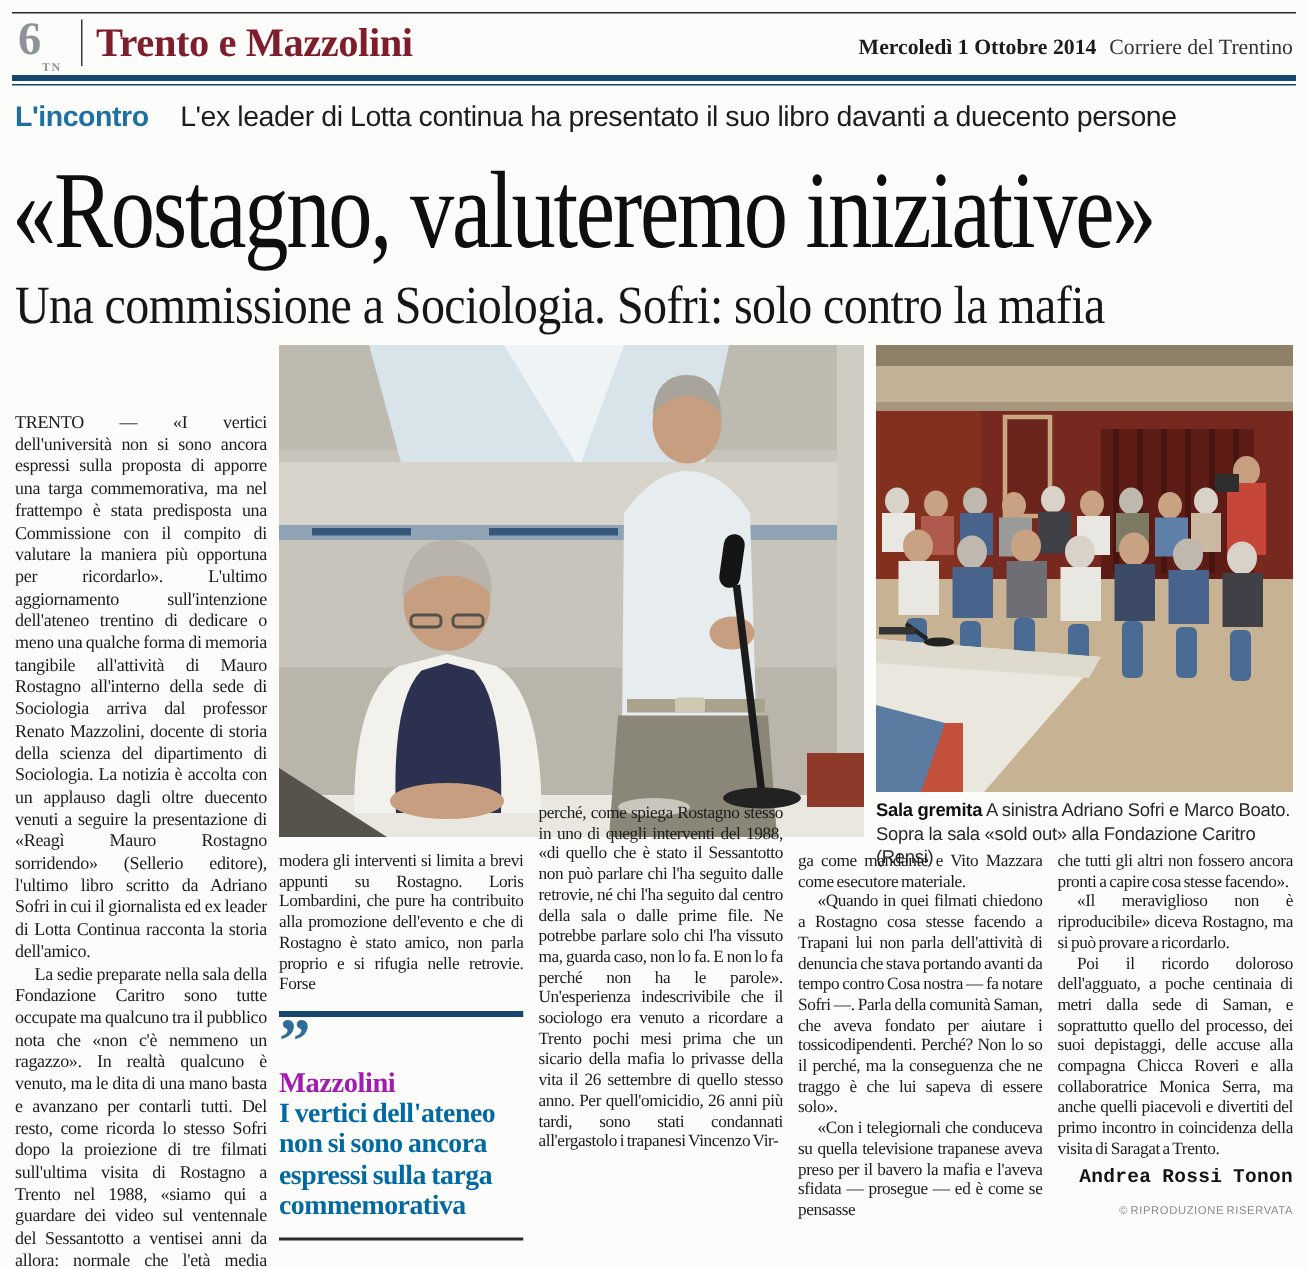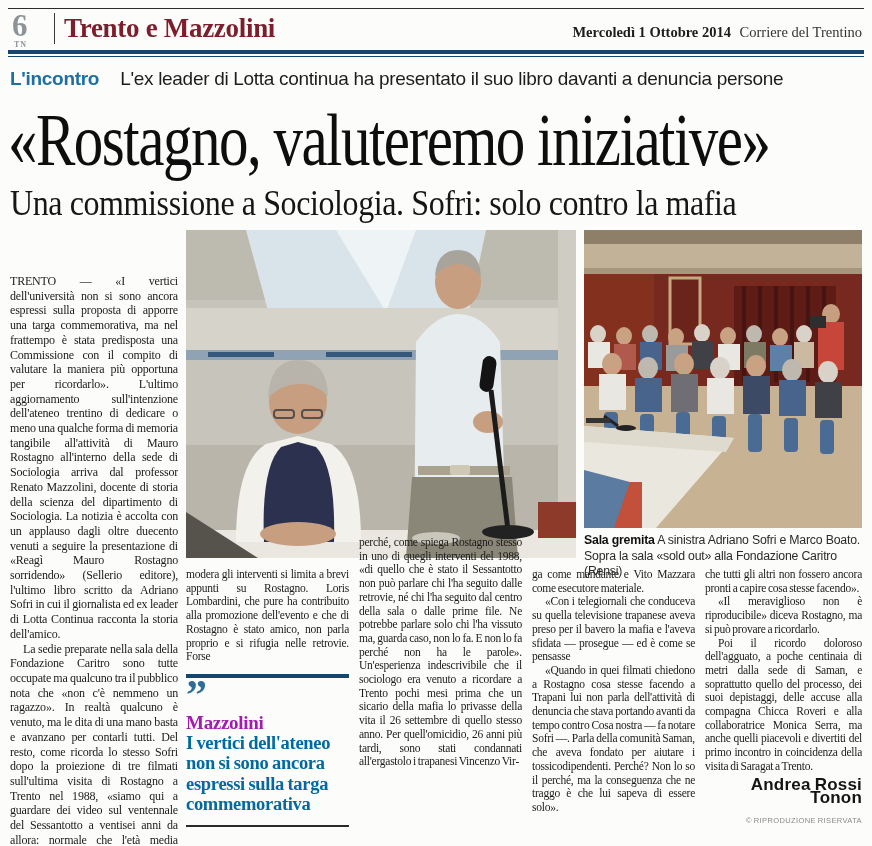--- a/index.html
+++ b/index.html
@@ -5,21 +5,21 @@
   * { margin:0; padding:0; box-sizing:border-box; }
   html,body { background:#e8e8e8; }
   #page {
     position:relative; width:872px; height:846px; margin:0 auto;
     background:#fcfcfa; overflow:hidden;
     font-family:"Liberation Serif", serif; color:#1a1a1a;
   }
   
   .toprule { position:absolute; left:8px; top:8px; width:856px; height:1px; background:#2b2b2b; }
   .pageno { position:absolute; left:12px; top:10px; font-size:31px; font-weight:bold; color:#8e9398; line-height:1; }
-  .edition { position:absolute; left:14px; top:40px; font-size:8px; font-weight:bold; color:#8e9398; letter-spacing:1px; }
+  .edition { position:absolute; left:28px; top:40px; font-size:8px; font-weight:bold; color:#8e9398; letter-spacing:1px; }
   .vdiv { position:absolute; left:54px; top:13px; width:1px; height:31px; background:#3a3a3a; }
   .section-title { position:absolute; left:64px; top:13px; font-size:27px; font-weight:bold; color:#7e1d2c; letter-spacing:-0.3px; }
   .dateline { position:absolute; right:10px; top:24px; font-size:14.5px; white-space:nowrap; }
   .dateline .date { font-weight:bold; color:#1c1c1c; }
   .dateline .paper { color:#333; margin-left:5px; }
   .navyrule-thick { position:absolute; left:8px; top:50px; width:856px; height:4px; background:#16456e; }
   .navyrule-thin  { position:absolute; left:8px; top:56px; width:856px; height:1px; background:#16456e; }
   
   .kicker { position:absolute; left:10px; top:68px; width:856px; white-space:nowrap;
             font-family:"Liberation Sans", sans-serif; font-size:19px; letter-spacing:-0.3px; }
@@ -52,22 +52,22 @@
   
   .photo { position:absolute; overflow:hidden; background:#b9b5aa; }
   #main-photo { left:186px; top:230px; width:390px; height:328px; }
   #audience-photo { left:584px; top:230px; width:278px; height:298px; }
   .photo svg { display:block; width:100%; height:100%; }
   .caption { position:absolute; left:584px; top:533px; width:278px;
              font-family:"Liberation Sans", sans-serif; font-size:12.3px; line-height:15.5px;
              letter-spacing:-0.2px; color:#2a2a2a; }
   .caption .cap-lead { font-weight:bold; color:#101010; }
   
-  .byline { margin-top:4px; text-align:right; font-family:Liberation Sans, sans-serif;
-            font-size:17px; font-weight:bold; color:#141414; letter-spacing:0.2px; text-indent:0; }
+  .byline { margin-top:4px; text-align:right; font-family:Liberation Mono, monospace;
+            font-size:13px; font-weight:bold; color:#141414; letter-spacing:0.2px; text-indent:0; }
   .copyright { margin-top:9px; text-align:right; font-family:"Liberation Sans", sans-serif;
                font-size:7.5px; color:#8a8a8a; letter-spacing:0.4px; text-indent:0; }
 </style>
 </head>
 <body>
 
 <div id="page">
 
   <div class="toprule"></div>
   <div class="pageno">6</div>
@@ -75,21 +75,21 @@
   <div class="vdiv"></div>
   <div class="section-title">Trento e Mazzolini</div>
   <div class="dateline">
     <span class="date">Mercoledì 1 Ottobre 2014</span>
     <span class="paper">Corriere del Trentino</span>
   </div>
   <div class="navyrule-thick"></div>
   <div class="navyrule-thin"></div>
 
   <div class="kicker">
-    <span class="kicker-label">L'incontro</span><span class="kicker-text">L'ex leader di Lotta continua ha presentato il suo libro davanti a denuncia persone</span>
+    <span class="kicker-label">L'incontro</span><span class="kicker-text">L'ex leader di Lotta continua ha presentato il suo libro davanti a duecento persone</span>
   </div>
   <h1 class="headline">«Rostagno, valuteremo iniziative»</h1>
   <h3 class="subhead">Una commissione a Sociologia. Sofri: solo contro la mafia</h3>
 
   <div id="col1" class="bodycol">
     <p class="noindent">TRENTO — «I vertici dell'università non si sono ancora espressi sulla proposta di apporre una targa commemorativa, ma nel frattempo è stata predisposta una Commissione con il compito di valutare la maniera più opportuna per ricordarlo». L'ultimo aggiornamento sull'intenzione dell'ateneo trentino di dedicare o meno una qualche forma di memoria tangibile all'attività di Mauro Rostagno all'interno della sede di Sociologia arriva dal professor Renato Mazzolini, docente di storia della scienza del dipartimento di Sociologia. La notizia è accolta con un applauso dagli oltre duecento venuti a seguire la presentazione di «Reagì Mauro Rostagno sorridendo» (Sellerio editore), l'ultimo libro scritto da Adriano Sofri in cui il giornalista ed ex leader di Lotta Continua racconta la storia dell'amico.</p>
     <p>La sedie preparate nella sala della Fondazione Caritro sono tutte occupate ma qualcuno tra il pubblico nota che «non c'è nemmeno un ragazzo». In realtà qualcuno è venuto, ma le dita di una mano basta e avanzano per contarli tutti. Del resto, come ricorda lo stesso Sofri dopo la proiezione di tre filmati sull'ultima visita di Rostagno a Trento nel 1988, «siamo qui a guardare dei video sul ventennale del Sessantotto a ventisei anni da allora: normale che l'età media dell'auditorio non sia di quindici anni».</p>
     <p>Marco Boato che introduce e</p>
   </div>
 
@@ -229,22 +229,22 @@
       <div class="pq-rule"></div>
     </div>
   </div>
 
   <div id="col3" class="bodycol bcol">
     <p class="noindent">perché, come spiega Rostagno stesso in uno di quegli interventi del 1988, «di quello che è stato il Sessantotto non può parlare chi l'ha seguito dalle retrovie, né chi l'ha seguito dal centro della sala o dalle prime file. Ne potrebbe parlare solo chi l'ha vissuto ma, guarda caso, non lo fa. E non lo fa perché non ha le parole». Un'esperienza indescrivibile che il sociologo era venuto a ricordare a Trento pochi mesi prima che un sicario della mafia lo privasse della vita il 26 settembre di quello stesso anno. Per quell'omicidio, 26 anni più tardi, sono stati condannati all'ergastolo i trapanesi Vincenzo Vir-</p>
   </div>
 
   <div id="col4" class="bodycol bcol">
     <p class="noindent">ga come mandante e Vito Mazzara come esecutore materiale.</p>
+    <p>«Quando in quei filmati chiedono a Rostagno cosa stesse facendo a Trapani lui non parla dell'attività di denuncia che stava portando avanti da tempo contro Cosa nostra — fa notare Sofri —. Parla della comunità Saman, che aveva fondato per aiutare i tossicodipendenti. Perché? Non lo so il perché, ma la conseguenza che ne traggo è che lui sapeva di essere solo».</p>
     <p>«Con i telegiornali che conduceva su quella televisione trapanese aveva preso per il bavero la mafia e l'aveva sfidata — prosegue — ed è come se pensasse</p>
-    <p>«Quando in quei filmati chiedono a Rostagno cosa stesse facendo a Trapani lui non parla dell'attività di denuncia che stava portando avanti da tempo contro Cosa nostra — fa notare Sofri —. Parla della comunità Saman, che aveva fondato per aiutare i tossicodipendenti. Perché? Non lo so il perché, ma la conseguenza che ne traggo è che lui sapeva di essere solo».</p>
   </div>
 
   <div id="col5" class="bodycol bcol">
     <p class="noindent">che tutti gli altri non fossero ancora pronti a capire cosa stesse facendo».</p>
     <p>«Il meraviglioso non è riproducibile» diceva Rostagno, ma si può provare a ricordarlo.</p>
     <p>Poi il ricordo doloroso dell'agguato, a poche centinaia di metri dalla sede di Saman, e soprattutto quello del processo, dei suoi depistaggi, delle accuse alla compagna Chicca Roveri e alla collaboratrice Monica Serra, ma anche quelli piacevoli e divertiti del primo incontro in coincidenza della visita di Saragat a Trento.</p>
     <div class="byline">Andrea Rossi Tonon</div>
     <div class="copyright">© RIPRODUZIONE RISERVATA</div>
   </div>
 

